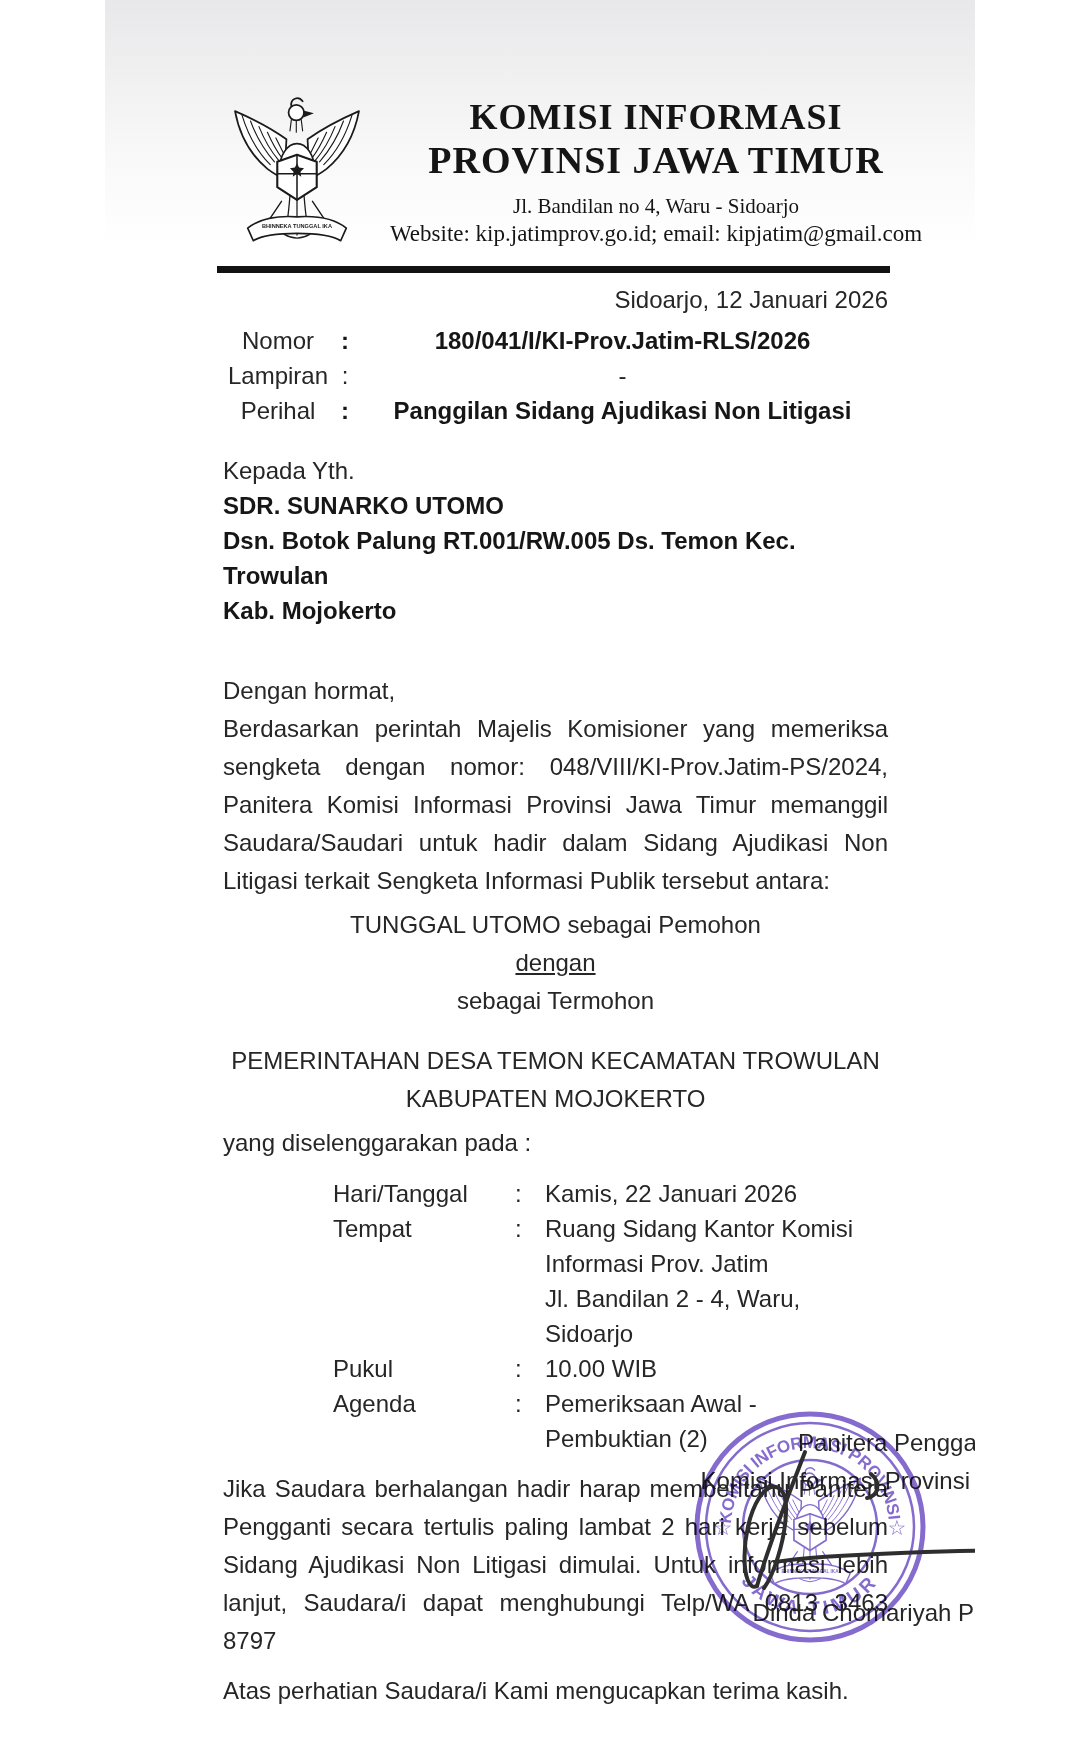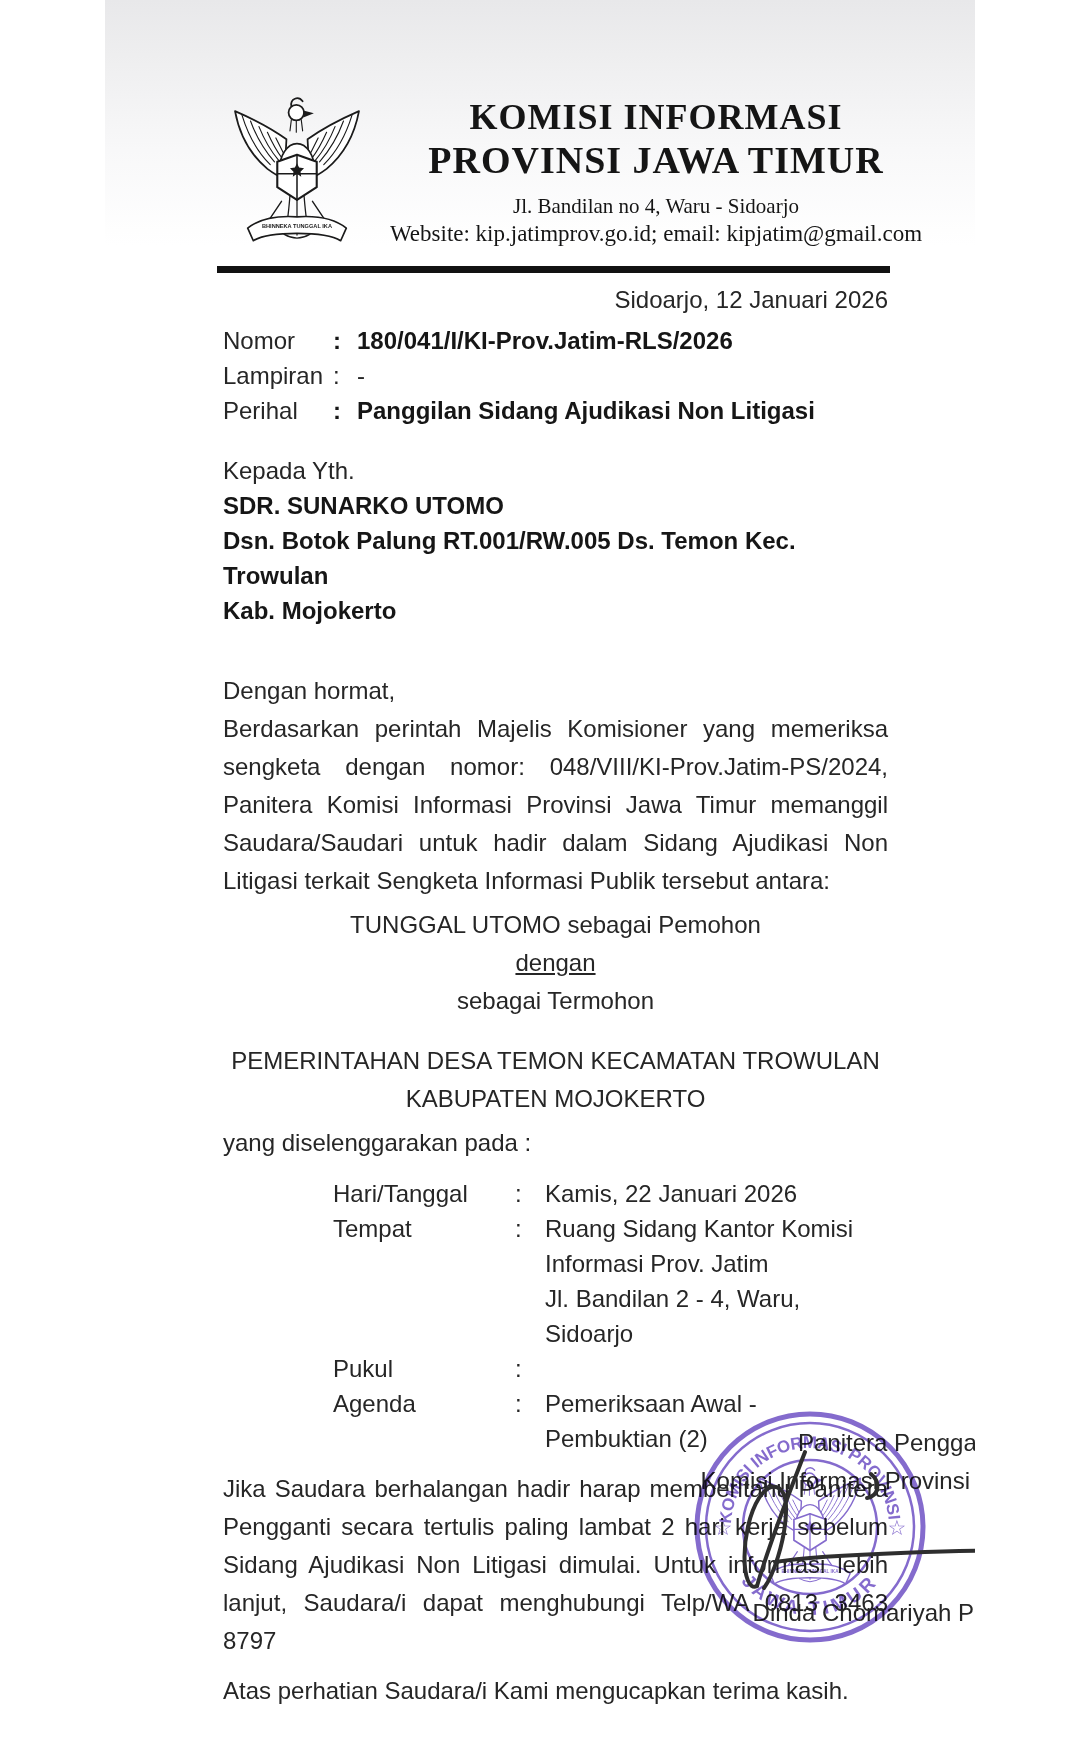--- a/index.html
+++ b/index.html
@@ -15,21 +15,21 @@
   .logo svg { width:100%; height:100%; }
   .lh-text { margin-left:240px; width:622px; text-align:center; color:#151515; }
   .org1 { font-family:"Liberation Serif",serif; font-weight:700; font-size:36px; line-height:42px; letter-spacing:1px; }
   .org2 { font-family:"Liberation Serif",serif; font-weight:700; font-size:38px; line-height:44px; letter-spacing:1px; }
   .addr { font-family:"Liberation Serif",serif; font-size:21px; line-height:28px; margin-top:10px; }
   .site { font-family:"Liberation Serif",serif; font-size:23px; line-height:28px; }
   .rule { margin:0 85px 0 112px; height:3px; border-top:4px solid #121212; border-bottom:3px solid #121212; }
   
   .content { padding:0 87px 0 118px; font-size:24px; }
   .dateline { margin-top:12px; text-align:right; font-size:24px; line-height:30px; }
-  .meta { margin-top:8px; }
+  .meta { margin-top:8px;text-align:center; }
   .meta-row { display:grid; grid-template-columns:110px 24px 1fr; line-height:35px; }
   .meta-row.bold .m-sep, .meta-row.bold .m-val { font-weight:700; color:#161616; }
   .recipient { margin-top:25px; line-height:35px; }
   .recipient .r-bold { font-weight:700; color:#161616; }
   .greeting { margin-top:44px; line-height:38px; }
   .para { text-align:justify; line-height:38px; }
   .center-line { text-align:center; line-height:38px; }
   .mt-pemohon { margin-top:6px; }
   .mt-dengan { margin-top:0;text-decoration:underline; }
   .mt-respondent { margin-top:22px; }
@@ -157,20 +157,21 @@
         <span>Ruang Sidang Kantor Komisi Informasi Prov. Jatim</span>
       </div>
       <div class="sched-row">
         <span></span>
         <span></span>
         <span>Jl. Bandilan 2 - 4, Waru, Sidoarjo</span>
       </div>
       <div class="sched-row">
         <span>Pukul</span>
         <span>:</span>
+        <span>10.00 WIB</span>
       </div>
       <div class="sched-row">
         <span>Agenda</span>
         <span>:</span>
         <span>Pemeriksaan Awal - Pembuktian (2)</span>
       </div>
     </section>
 
     <p class="para closing">Jika Saudara berhalangan hadir harap memberitahu Panitera Pengganti secara tertulis paling lambat 2 hari kerja sebelum Sidang Ajudikasi Non Litigasi dimulai. Untuk informasi lebih lanjut, Saudara/i dapat menghubungi Telp/WA 0813 3463 8797</p>
     <div class="thanks">Atas perhatian Saudara/i Kami mengucapkan terima kasih.</div>

